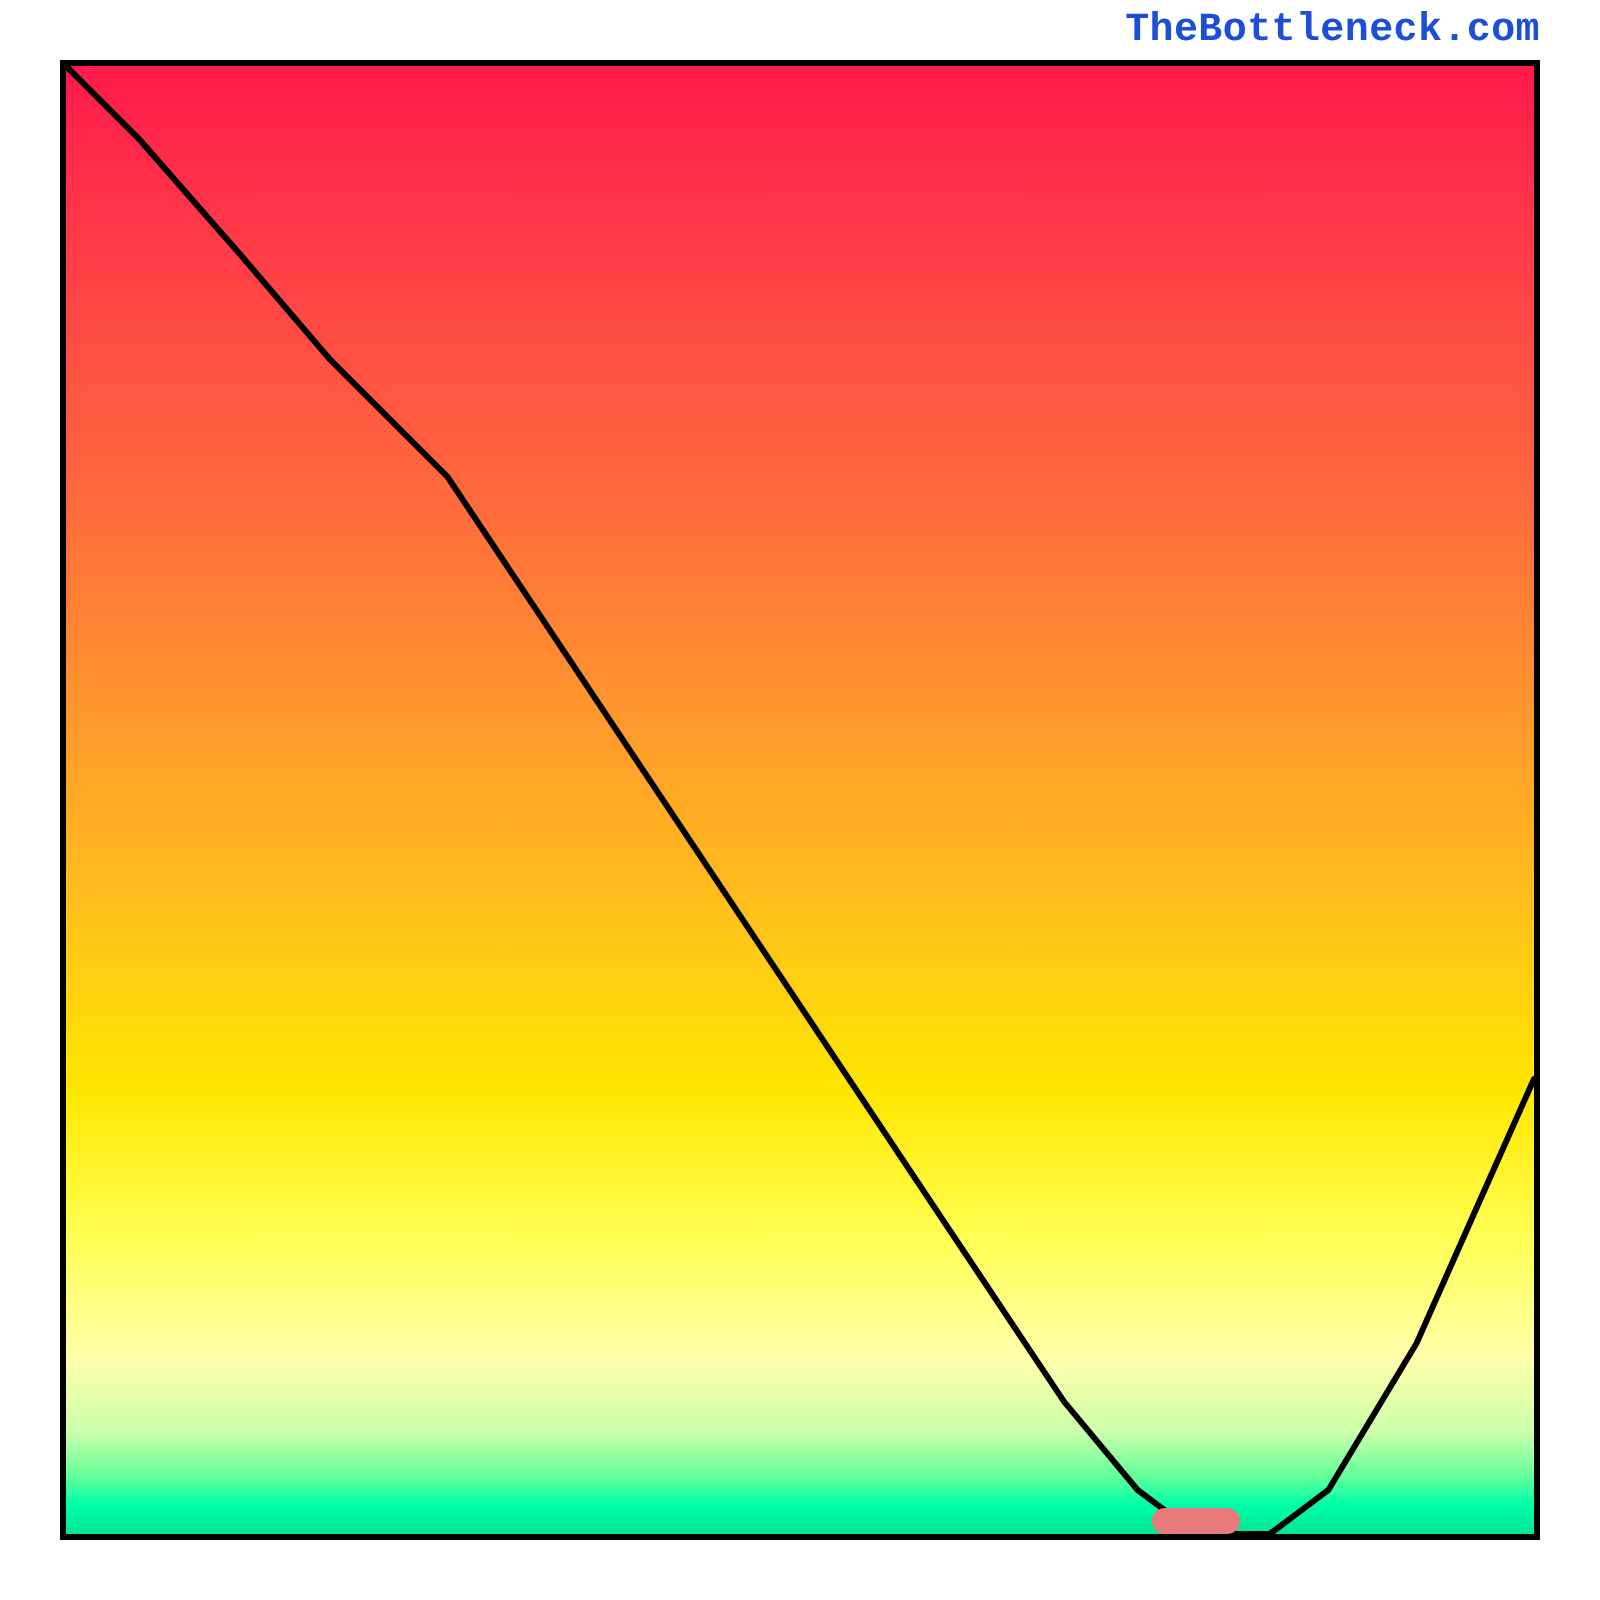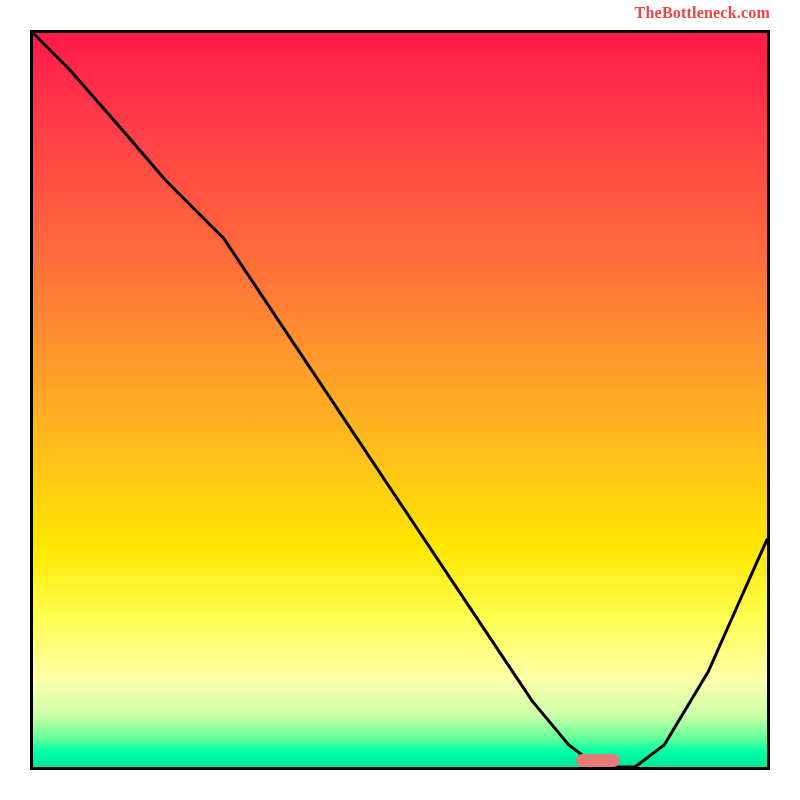--- a/index.html
+++ b/index.html
@@ -51,24 +51,24 @@
     position: absolute;
     width: 44px;
     height: 13px;
     background: #e87a78;
     border-radius: 7px;
   }
   .watermark {
     position: absolute;
     top: 4px;
     right: 30px;
-    font-family: Liberation Serif, serif;
-    font-size: 16px;
+    font-family: Liberation Mono, monospace;
+    font-size: 20px;
     font-weight: 600;
-    color: #ef4444;
+    color: #1d4ed8;
     letter-spacing: 0.2px;
   }
 </style>
 </head>
 <body>
 
 <div class="watermark">TheBottleneck.com</div>
 
 <div class="chart-frame">
   <div class="gradient-fill"></div>

